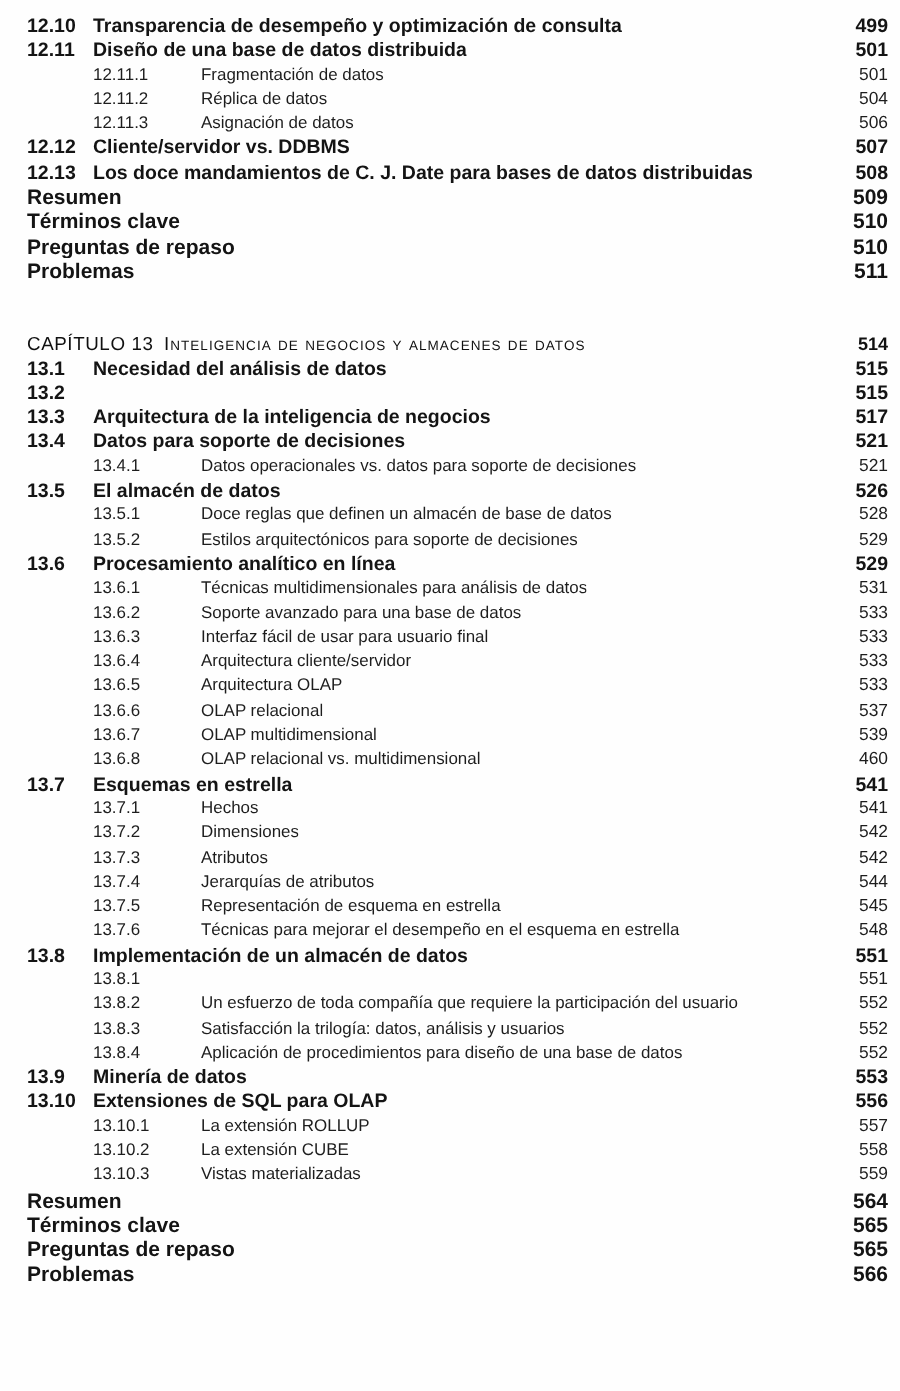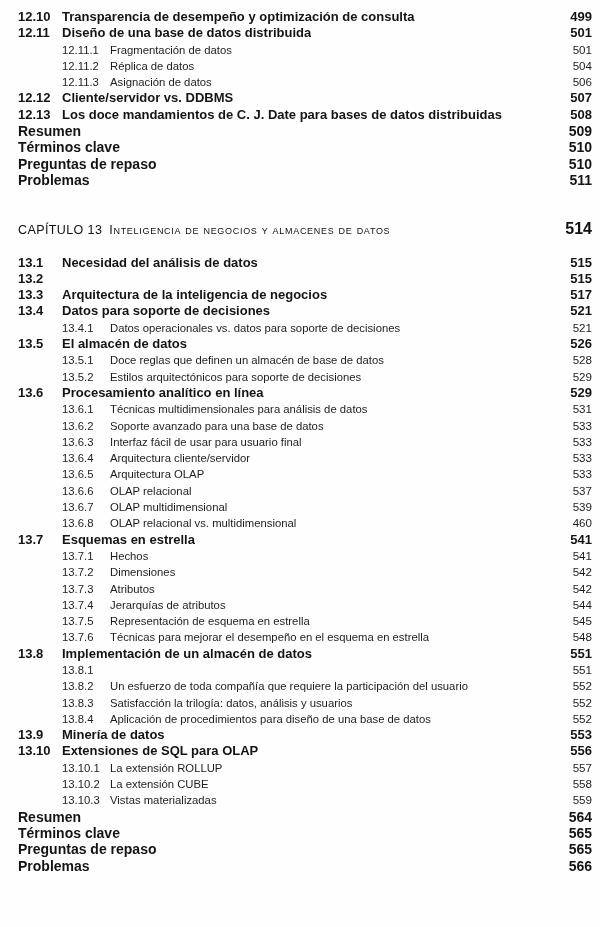--- a/index.html
+++ b/index.html
@@ -26,39 +26,39 @@
   .row .pg {
     margin-left:auto;
     padding-left:10px;
     text-align:right;
     flex:0 0 auto;
   }
   
   .main { font-weight:bold; font-size:13px; }
   .main .num { width:44px; }
   
-  .sub { font-size:11.3px; color:#1d1d1d; padding-left:44px; }
+  .sub { font-size:11.3px; color:#1d1d1d; padding-left:44px;gap:24px; }
   .sub .num { width:48px; }
   .sub .pg { font-size:11.6px; }
   
   .plain { font-weight:bold; font-size:14px; }
   
   .chapter {
     margin-top:33px;
-    margin-bottom:16px;
+    margin-bottom:0;
     font-size:12.5px;
     color:#101010;
   }
   .chapter .label { letter-spacing:0.4px; }
   .chapter .title {
     font-variant:small-caps;
     letter-spacing:0.7px;
     margin-left:7px;
   }
-  .chapter .pg { font-weight:bold; font-size:16px; }
+  .chapter .pg { font-weight:bold; font-size:12px; }
 </style>
 </head>
 <body>
 
 <div class="page">
   <div id="toc-rows">
       <div class="row main">
         <span class="num">12.10</span>
         <span class="title">Transparencia de desempeño y optimización de consulta</span>
         <span class="pg">499</span>

